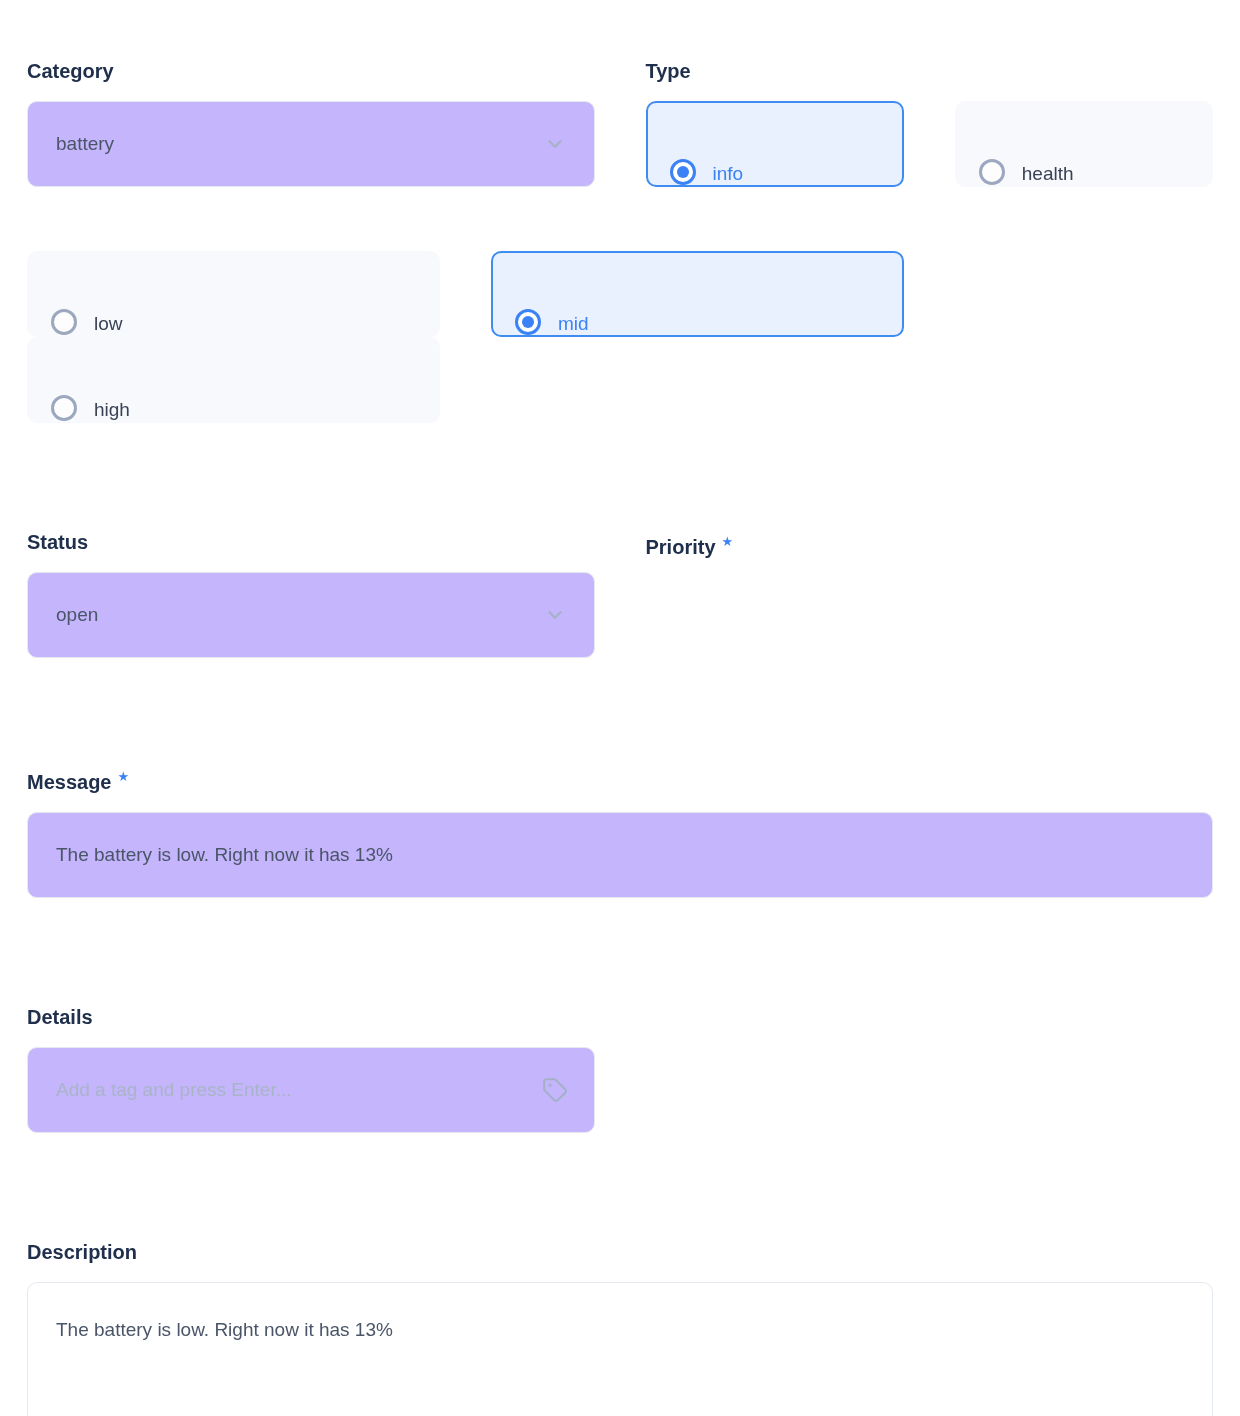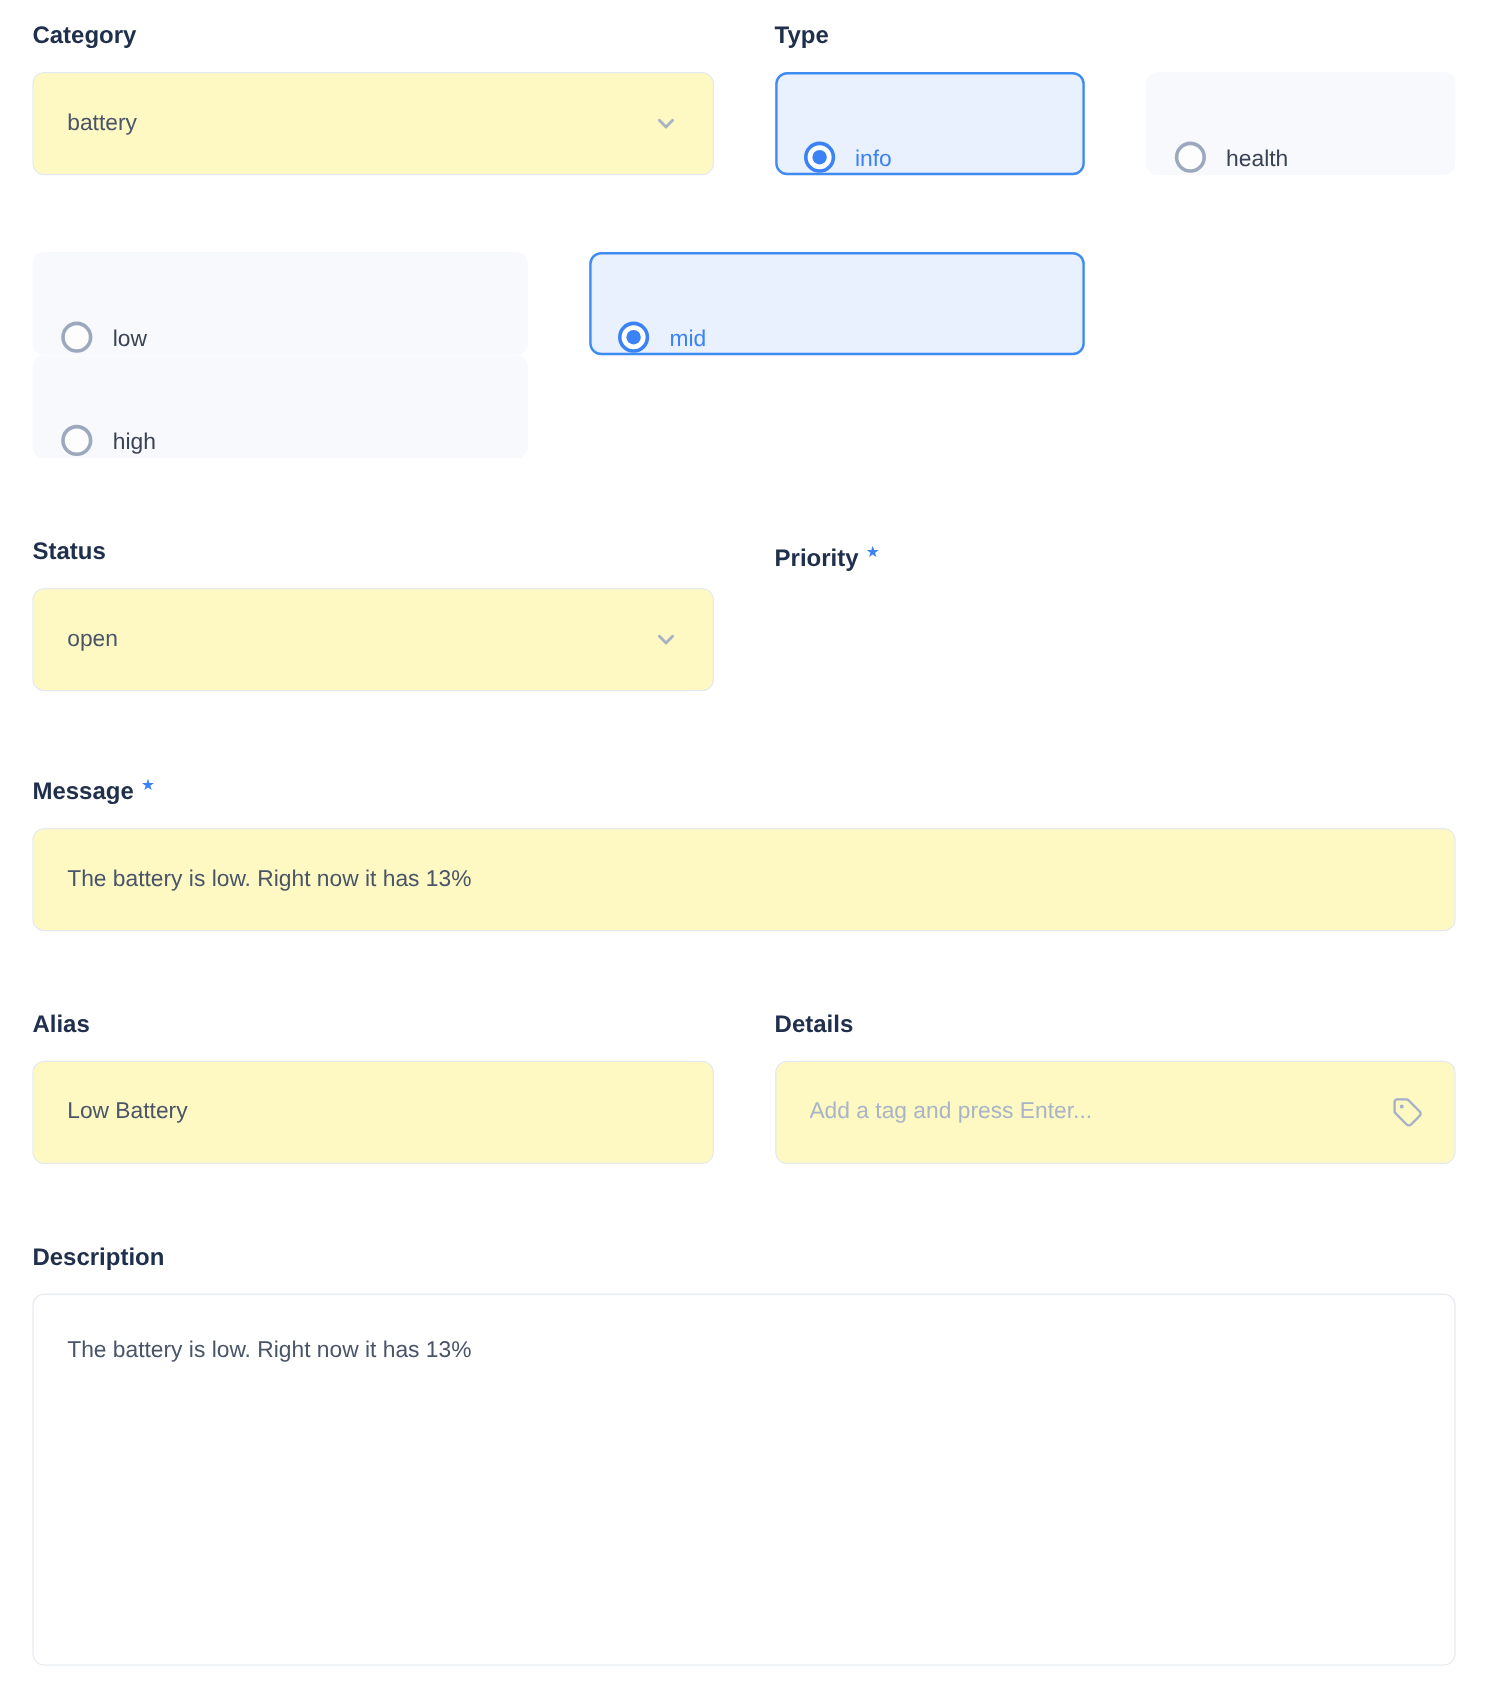--- a/index.html
+++ b/index.html
@@ -17,36 +17,37 @@
   .span2 { grid-column: span 2; }
   .span3 { grid-column: span 3; }
   .span4 { grid-column: span 4; }
 
   .field-label {
     font-size: 20px;
     font-weight: 700;
     color: #20304c;
     margin-bottom: 16px;
     line-height: 28px;
+    margin-top: 41px;
   }
   .req {
     color: #3b82f6;
     font-size: 13px;
     vertical-align: super;
     margin-left: 6px;
     font-weight: 400;
   }
 
   .select-box, .text-input, .tag-input-wrap {
     position: relative;
     height: 86px;
     width: 100%;
     border: 1.5px solid #e4e9f0;
     border-radius: 10px;
-    background: #fef9c3;
+    background: #c4b5fd;
     display: flex;
     align-items: center;
   }
   .select-box { cursor: pointer; padding: 0 60px 0 28px; }
   .select-value {
     font-size: 19px;
     color: #4a5568;
   }
   .chevron {
     position: absolute;
@@ -213,26 +214,20 @@
     <div class="field-label"><span>Priority</span><span class="req">★</span></div>
   </div>
 
   <div class="span4">
     <div class="field-label"><span>Message</span><span class="req">★</span></div>
     <div class="text-input">
       <input type="text" value="The battery is low. Right now it has 13%" style="">
     </div>
   </div>
 
-  <div class="span2">
-    <div class="field-label">Alias</div>
-    <div class="text-input">
-      <input type="text" value="Low Battery" style="">
-    </div>
-  </div>
 
   <div class="span2">
     <div class="field-label">Details</div>
     <div class="tag-input-wrap">
       <input type="text" placeholder="Add a tag and press Enter..." style="">
       <svg class="tag-icon-wrap" viewBox="0 0 24 24" fill="none" stroke="#a4b0c6" stroke-width="1.8" stroke-linecap="round" stroke-linejoin="round">
         <path d="M12.586 2.586A2 2 0 0 0 11.172 2H4a2 2 0 0 0-2 2v7.172a2 2 0 0 0 .586 1.414l8.704 8.704a2.426 2.426 0 0 0 3.42 0l6.58-6.58a2.426 2.426 0 0 0 0-3.42z"></path>
         <circle cx="7.5" cy="7.5" r="0.6" fill="#a4b0c6"></circle>
       </svg>
     </div>

